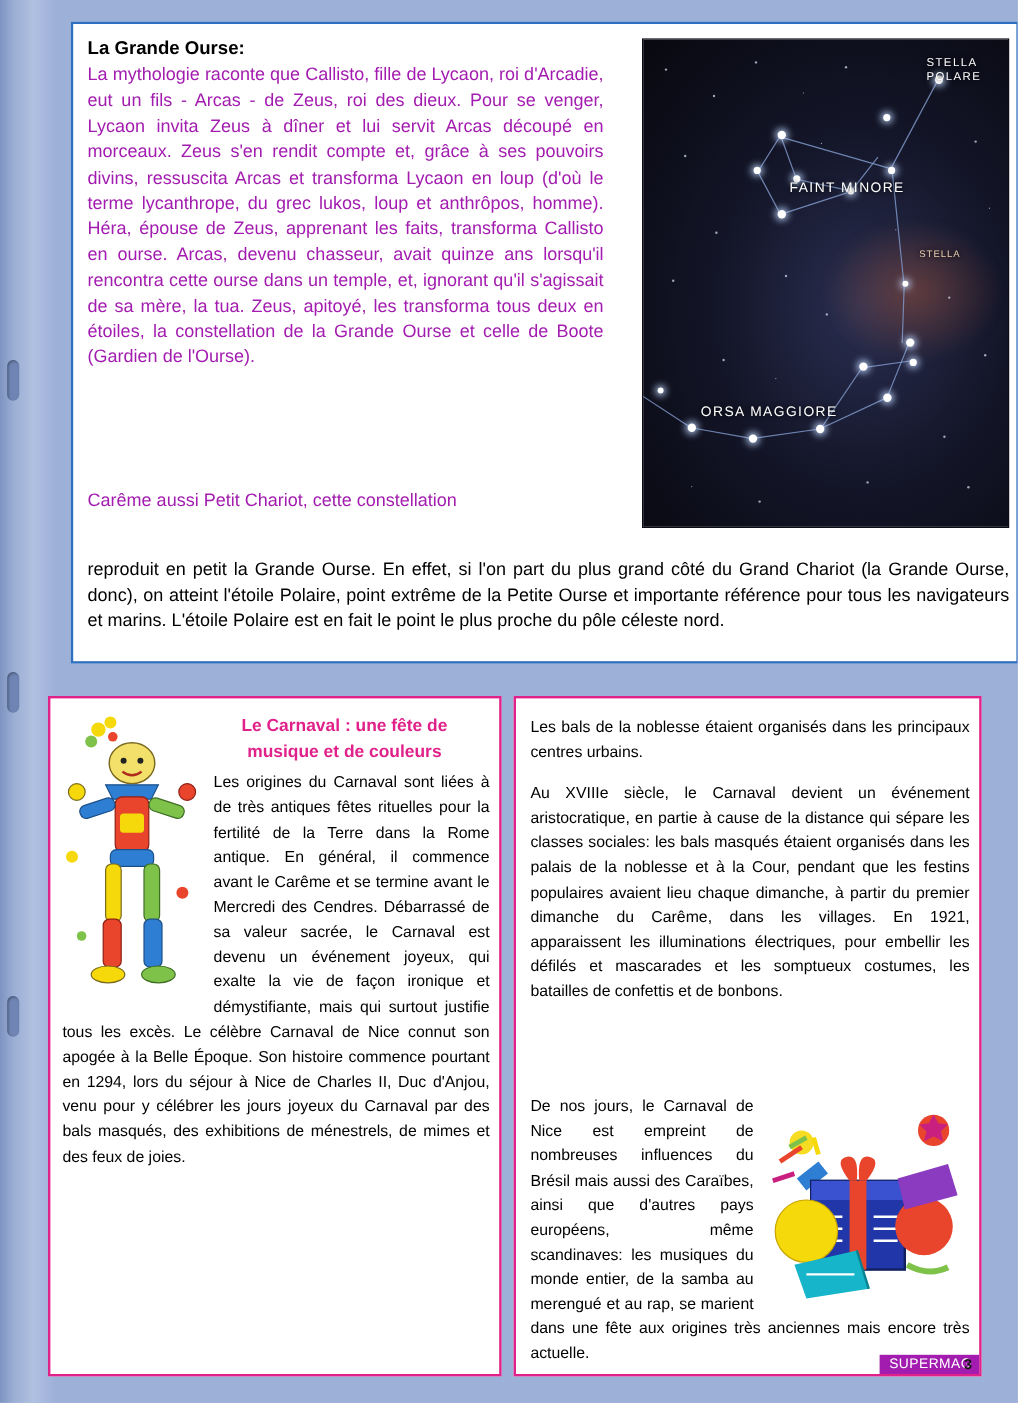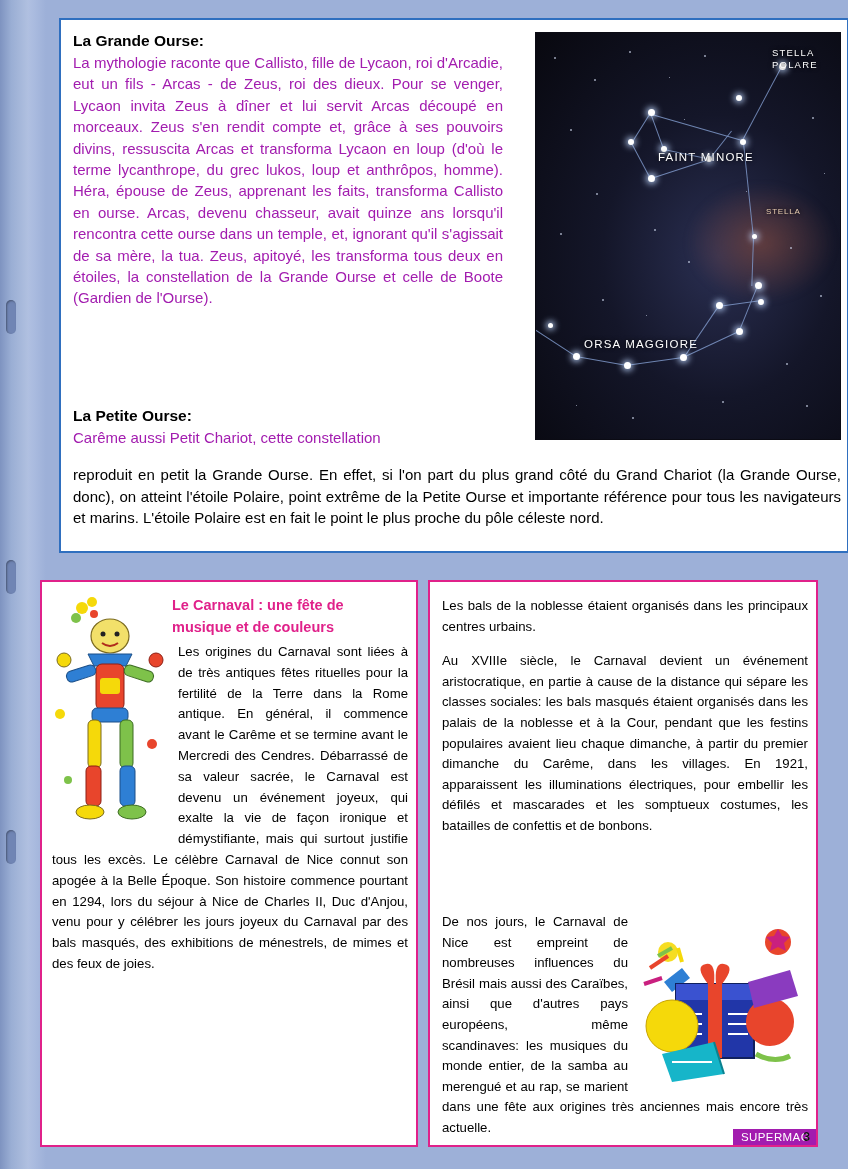--- a/index.html
+++ b/index.html
@@ -155,21 +155,21 @@
     box-sizing: border-box;
   }
   .carnival-title {
     position: absolute;
     left: 130px; top: 12px;
     width: 230px;
     color: #e0218a;
     font-weight: bold;
     font-size: 14.5px;
     line-height: 22px;
-    text-align: left;
+    text-align: center;
   }
   .carnival-body-wrap {
     position: absolute;
     left: 10px; top: 60px;
     width: 356px;
     height: 494px;
     font-size: 13.2px;
     line-height: 20.8px;
     text-align: justify;
     color: #000;
@@ -237,21 +237,20 @@
 
   <div class="panel-top">
     <div class="top-inner">
 
       <div class="col-text">
         <h3 class="heading">La Grande Ourse:</h3>
         <p class="body">La mythologie raconte que Callisto, fille de Lycaon, roi d'Arcadie, eut un fils - Arcas - de Zeus, roi des dieux. Pour se venger, Lycaon invita Zeus à dîner et lui servit Arcas découpé en morceaux. Zeus s'en rendit compte et, grâce à ses pouvoirs divins, ressuscita Arcas et transforma Lycaon en loup (d'où le terme lycanthrope, du grec lukos, loup et anthrôpos, homme). Héra, épouse de Zeus, apprenant les faits, transforma Callisto en ourse. Arcas, devenu chasseur, avait quinze ans lorsqu'il rencontra cette ourse dans un temple, et, ignorant qu'il s'agissait de sa mère, la tua. Zeus, apitoyé, les transforma tous deux en étoiles, la constellation de la Grande Ourse et celle de Boote (Gardien de l'Ourse).</p>
       </div>
 
       <div class="petite-block">
-        <h3 class="heading">La Petite Ourse:</h3>
         <p class="body">Carême aussi Petit Chariot, cette constellation</p>
       </div>
 
       <div class="full-width-text">reproduit en petit la Grande Ourse. En effet, si l'on part du plus grand côté du Grand Chariot (la Grande Ourse, donc), on atteint l'étoile Polaire, point extrême de la Petite Ourse et importante référence pour tous les navigateurs et marins. L'étoile Polaire est en fait le point le plus proche du pôle céleste nord.</div>
 
       <div class="starphoto">
         <div class="nebula"></div>
 
         <div class="line" style="left:246px; top:34px; width:84px; transform:rotate(118deg);"></div>
         <div class="line" style="left:206px; top:108px; width:95px; transform:rotate(196deg);"></div>

